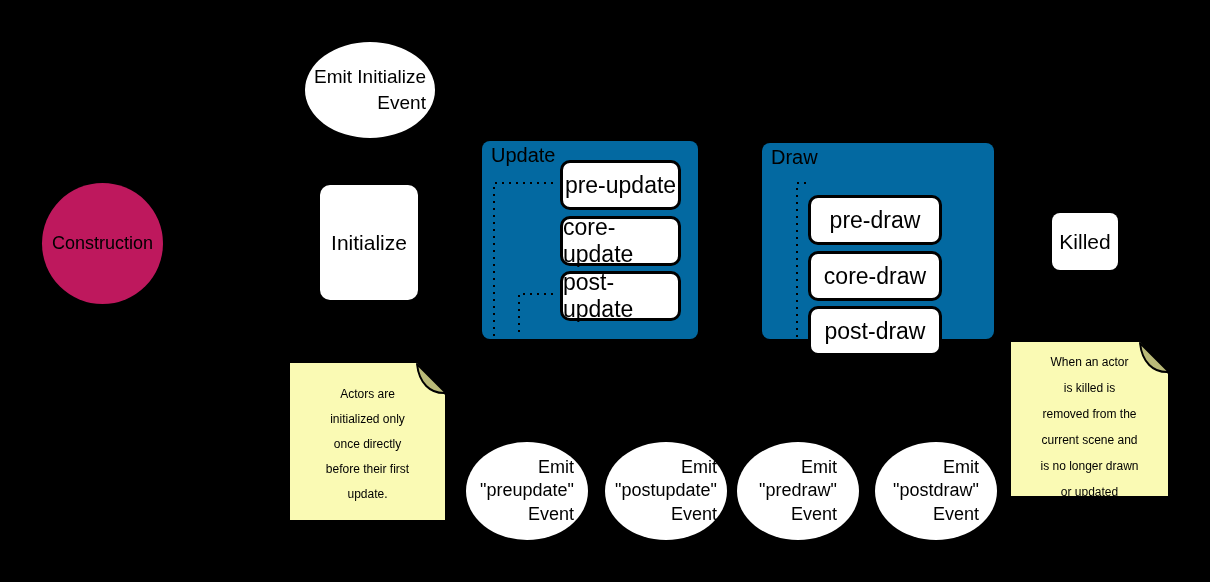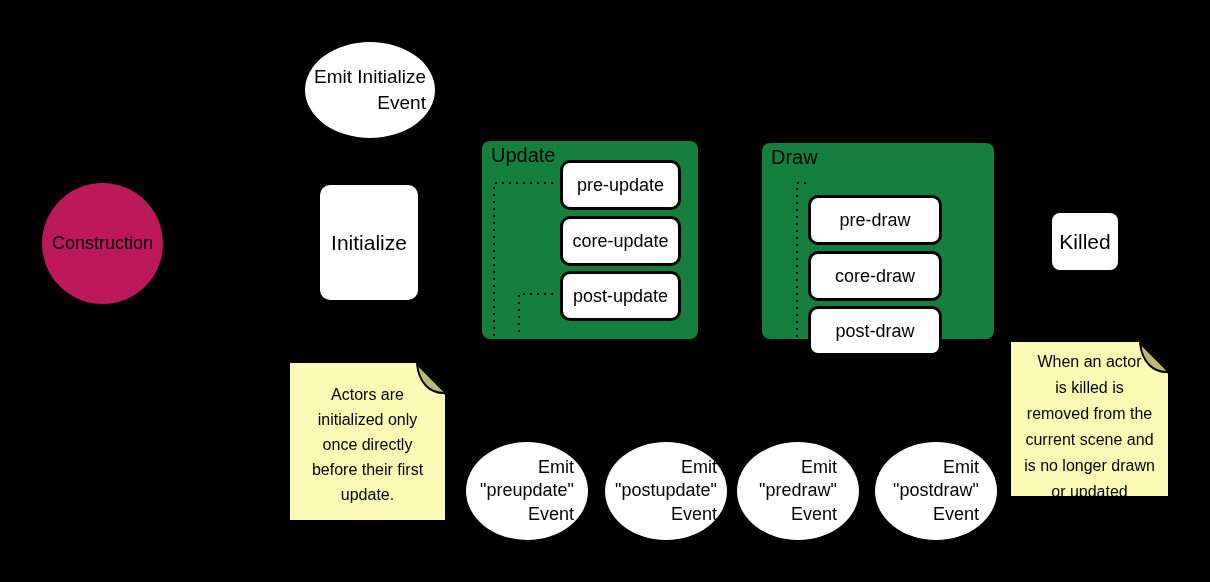--- a/index.html
+++ b/index.html
@@ -28,56 +28,56 @@
     border-radius:50%;
     font-size:18px;line-height:1.3;
   }
   .ellipse.init-ev{left:305px;top:42px;width:130px;height:96px;font-size:19px;line-height:1.35;}
   .rect{
     border-radius:10px;font-size:21px;
   }
   .rect.initialize{left:320px;top:185px;width:98px;height:115px;}
   .rect.killed{left:1052px;top:213px;width:66px;height:57px;border-radius:8px;}
   .group{
-    position:absolute;background:#15803d;border-radius:8px;
+    position:absolute;background:#0369a1;border-radius:8px;
   }
   .group.update{left:482px;top:141px;width:216px;height:198px;}
   .group.draw{left:762px;top:143px;width:216px;height:196px;padding-left:16px;}
   .group-title{
     position:absolute;top:3px;left:9px;
     font-size:20px;
   }
   .phase{
     position:absolute;
     box-sizing:border-box;
     display:flex;align-items:center;justify-content:center;
     background:#ffffff;
     border:3px solid #000;
     border-radius:10px;
-    font-size:18px;
+    font-size:23px;
   }
   .group.update .phase{left:78px;width:121px;height:50px;}
   .group.draw .phase{left:46px;width:134px;height:50px;margin-top:35px;}
   .phase.p1u{top:19px;} .phase.p2u{top:75px;} .phase.p3u{top:130px;}
   .phase.p1d{top:17px;} .phase.p2d{top:73px;} .phase.p3d{top:128px;}
   .note{
     position:absolute;
   }
   .note.left-note{left:290px;top:363px;width:155px;height:157px;}
   .note.right-note{left:1011px;top:342px;width:157px;height:154px;}
   .note-body{
     position:absolute;left:0;top:0;right:0;bottom:0;
     background:#FAFAB4;
     clip-path:polygon(0 0, calc(100% - 28px) 0, 100% 32px, 100% 100%, 0 100%);
   }
   .note-text{
     position:absolute;left:0;right:0;top:0;
     text-align:center;
     white-space:pre-line;
-    font-size:16px;
+    font-size:12px;
   }
   .left-note .note-text{padding:19px 6px 0;line-height:25px;}
   .right-note .note-text{padding:7px 2px 0;line-height:26px;}
   .note-fold{
     position:absolute;top:-1px;right:-3px;width:34px;height:34px;
   }
   .overlay{
     position:absolute;left:0;top:0;
     pointer-events:none;
   }

